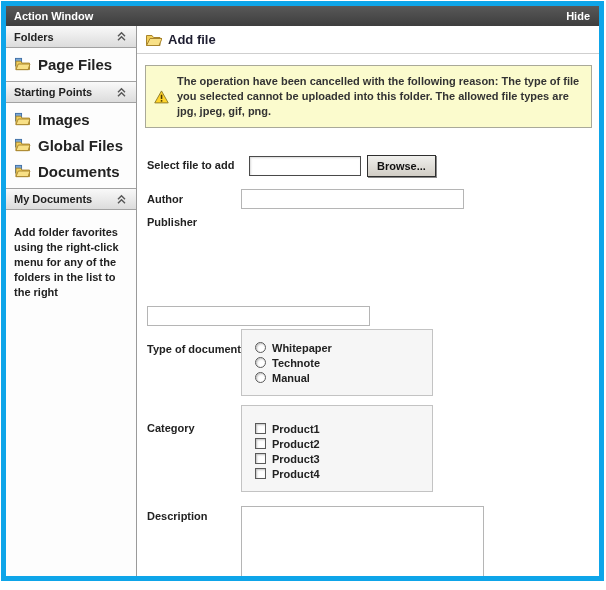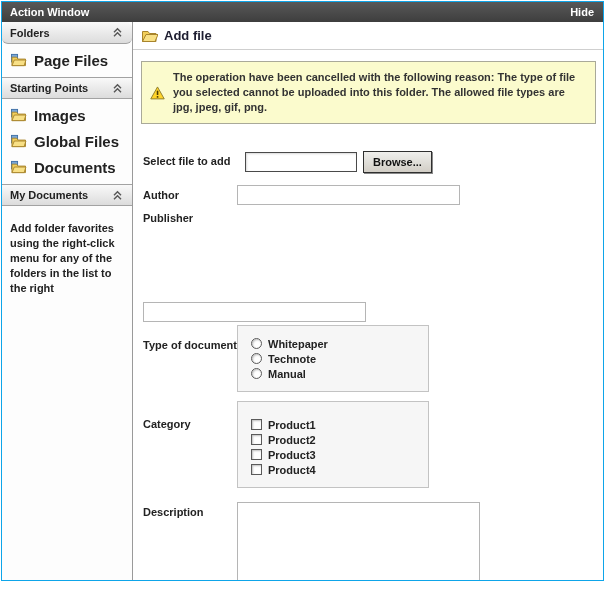--- a/index.html
+++ b/index.html
@@ -5,21 +5,21 @@
   * { box-sizing: border-box; margin: 0; padding: 0; }
   html, body { background: #fff; }
   body {
     width: 606px; height: 590px;
     font-family: "Liberation Sans", "DejaVu Sans", sans-serif;
     position: relative;
   }
   .window {
     position: absolute; left: 1px; top: 1px;
     width: 603px; height: 580px;
-    border: 1px solid #0ea5e9;
+    border: 5px solid #0ea5e9;
     background: #fff;
     display: flex; flex-direction: column;
   }
   
   .titlebar {
     height: 20px; flex: 0 0 20px;
     background: linear-gradient(#585858, #3e3e3e);
     color: #fff; font-size: 11px; font-weight: bold;
     display: flex; align-items: center; justify-content: space-between;
     padding: 0 9px 0 8px;
@@ -35,21 +35,21 @@
   .side-header {
     height: 22px;
     background: linear-gradient(#f9f9f9, #dcdcdc);
     border-top: 1px solid #a2a2a2;
     border-bottom: 1px solid #a2a2a2;
     display: flex; align-items: center; justify-content: space-between;
     padding: 0 9px 0 8px;
     font-size: 11px; font-weight: bold; color: #222;
     cursor: pointer;
   }
-  .sidebar > .side-header:first-child { border-top: none; border-radius: 6px; }
+  .sidebar > .side-header:first-child { border-top: none; }
   .side-items { padding: 3px 0 4px 0; }
   .side-item {
     height: 26px; display: flex; align-items: center; gap: 7px;
     padding-left: 8px; font-size: 15px; font-weight: bold; color: #222;
     cursor: pointer;
   }
   .side-note {
     padding: 15px 10px 0 8px;
     font-size: 11px; font-weight: bold; color: #222;
     line-height: 15px;

